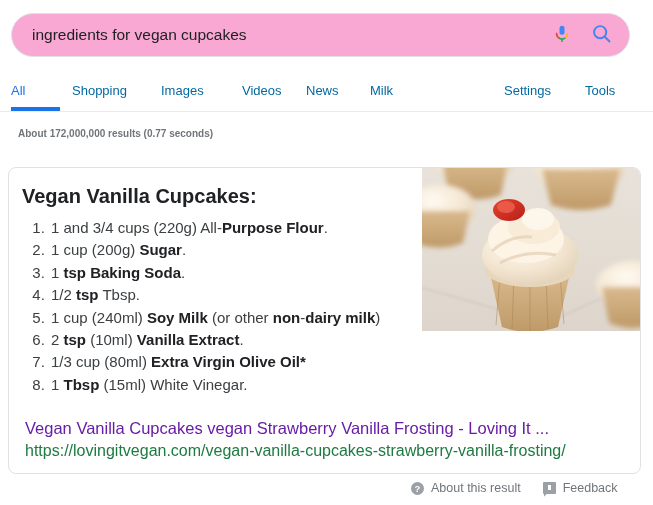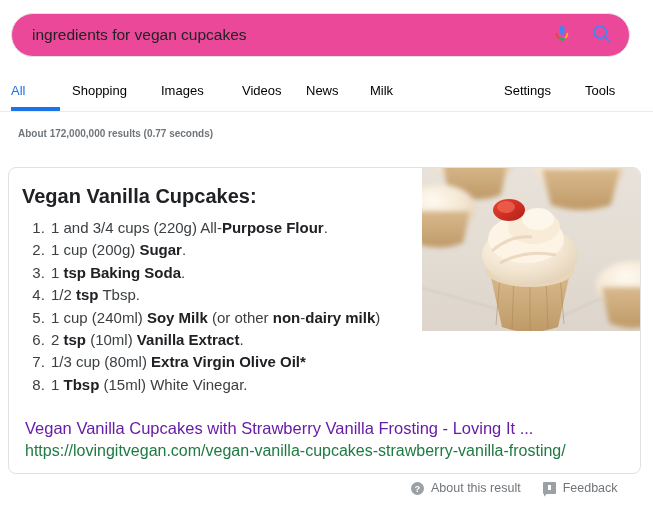--- a/index.html
+++ b/index.html
@@ -22,21 +22,21 @@
     top: 13px;
     width: 619px;
     height: 44px;
   }
   .searchbar {
     box-sizing: border-box;
     width: 100%;
     height: 100%;
     border: 1px solid #dfe1e5;
     border-radius: 24px;
-    background: #ec4899;
+    background: #f9a8d4;
     display: flex;
     align-items: center;
   }
   .search-input {
     flex: 1;
     border: none;
     outline: none;
     background: transparent;
     font-family: "Liberation Sans", sans-serif;
     font-size: 15.5px;
@@ -81,21 +81,21 @@
     left: 0;
     top: 111px;
     width: 653px;
     height: 1px;
     background: #ebebeb;
   }
   .tab {
     position: absolute;
     top: 5px;
     font-size: 13px;
-    color: #000000;
+    color: #0369a1;
     cursor: pointer;
     white-space: nowrap;
   }
   .tab.active {
     color: #1a73e8;
     font-weight: normal;
   }
   .tab-underline {
     position: absolute;
     left: 11px;
@@ -371,21 +371,21 @@
         <ellipse cx="112" cy="60" rx="26" ry="17" fill="#f8ecd9"></ellipse>
         <ellipse cx="116" cy="52" rx="16" ry="11" fill="#fdf6ea"></ellipse>
         <path d="M70 84 q18 -16 40 -14" stroke="#e6d3b6" stroke-width="3" fill="none" opacity=".8"></path>
         <path d="M78 96 q26 -14 56 -8" stroke="#e3cfb0" stroke-width="3" fill="none" opacity=".7"></path>
         <ellipse cx="87" cy="43" rx="16" ry="11" fill="url(#berry)"></ellipse>
         <ellipse cx="84" cy="40" rx="9" ry="6" fill="#f06552" opacity=".75"></ellipse>
       </g>
     </svg>
   </div>
 
-  <a class="result-link" href="#">Vegan Vanilla Cupcakes with Strawberry Vanilla Frosting - Loving It ...</a>
+  <a class="result-link" href="#">Vegan Vanilla Cupcakes vegan Strawberry Vanilla Frosting - Loving It ...</a>
   <div class="result-url">https://lovingitvegan.com/vegan-vanilla-cupcakes-strawberry-vanilla-frosting/</div>
 </div>
 
 <div class="footer">
   <div class="footer-item">
     <span class="icon-q">?</span>
     <span>About this result</span>
   </div>
   <div class="footer-item">
     <span class="icon-feedback"></span>

